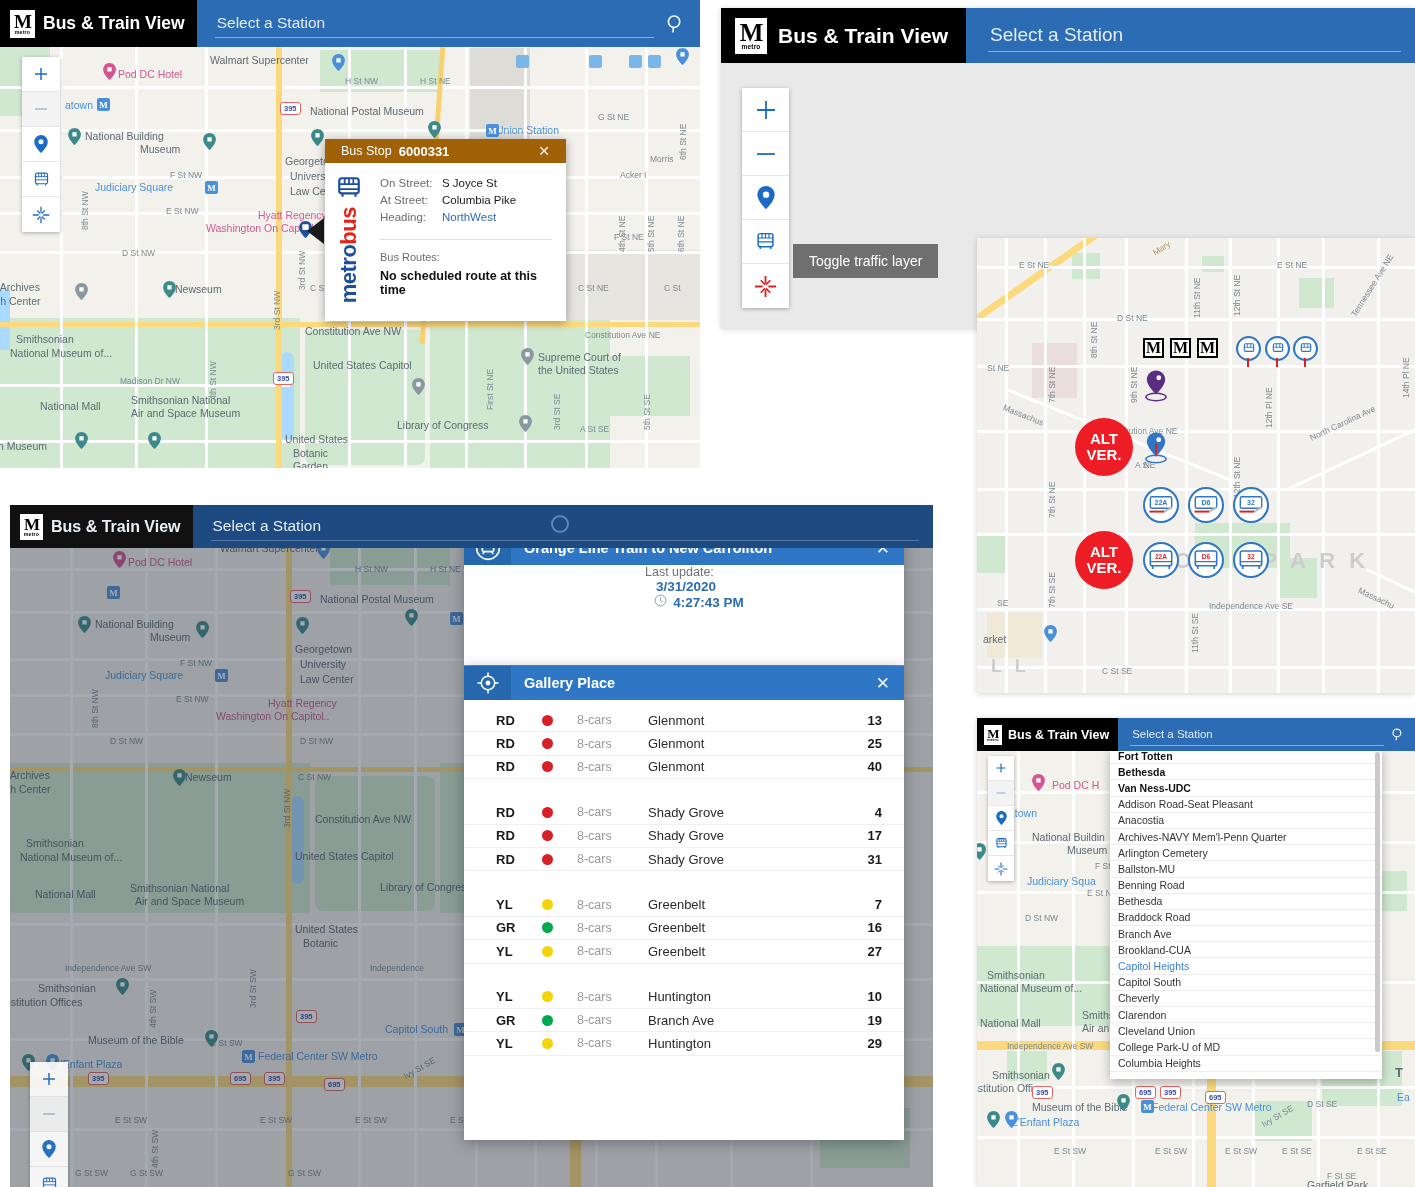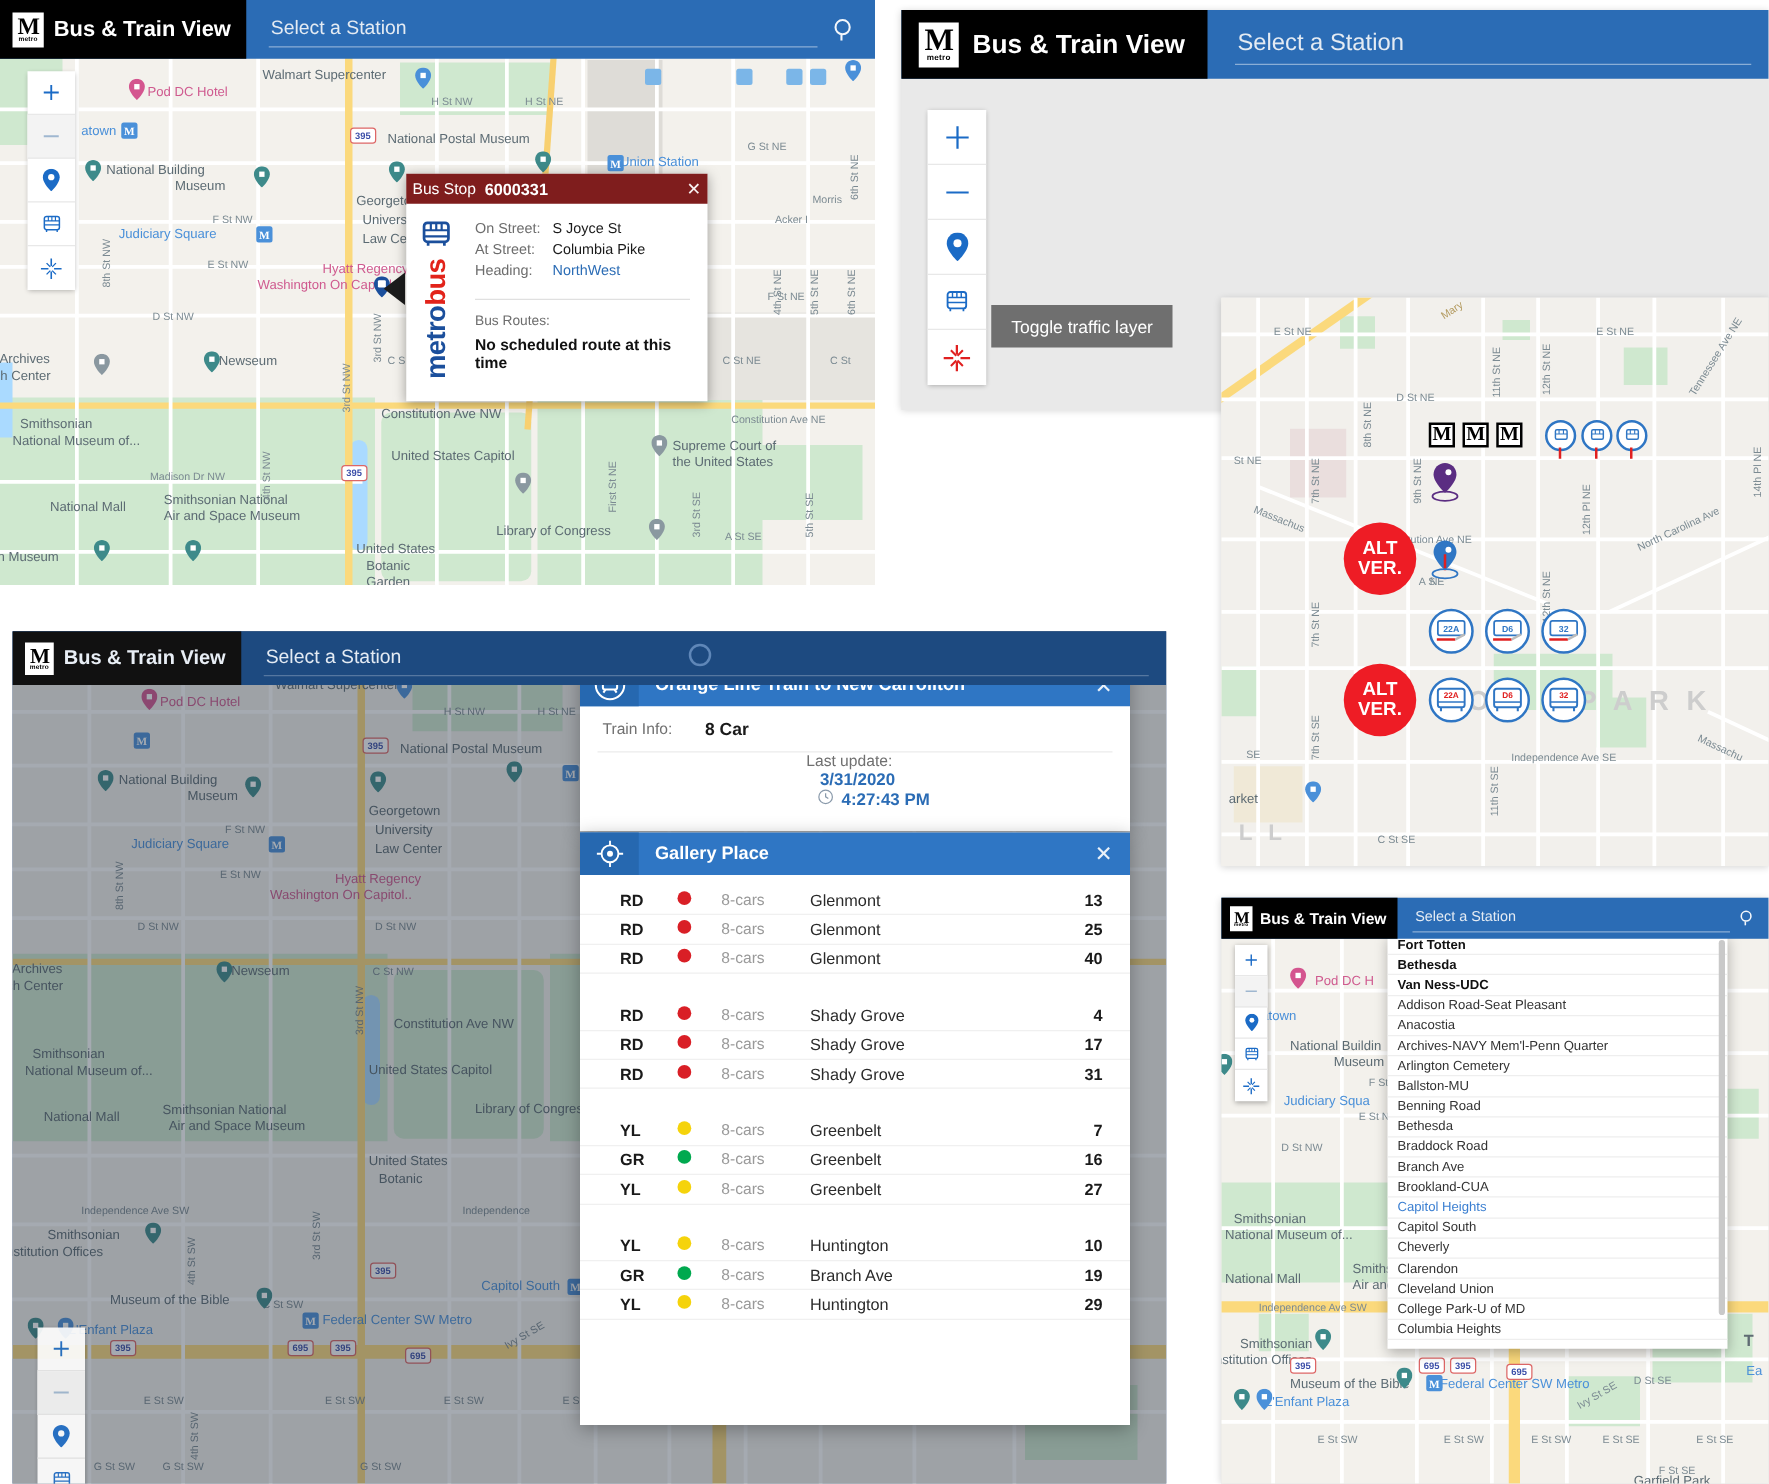--- a/index.html
+++ b/index.html
@@ -58,22 +58,22 @@
   
   .mapctl{ position:absolute; background:#fff; width:38px; box-shadow:0 1px 4px rgba(0,0,0,.3);
            z-index:20; }
   .mapctl .btn{ height:35px; display:flex; align-items:center; justify-content:center;
                 border-bottom:1px solid #e8e8e8; cursor:pointer; }
   .mapctl .btn:last-child{ border-bottom:none; }
   .mapctl .btn svg{ display:block; }
 
   
   .popup{ position:absolute; background:#fff; box-shadow:0 2px 9px rgba(0,0,0,.35); z-index:30; }
-  .popup .phead{ background:#7f1d1d; color:#fff; height:24px; display:flex; align-items:center;
-                 padding:0 5px; font-size:12.5px; gap:7px; }
+  .popup .phead{ background:#a16207; color:#fff; height:24px; display:flex; align-items:center;
+                 padding:0 16px; font-size:12.5px; gap:7px; }
   .popup .phead .pid{ font-weight:bold; font-size:13px; }
   .popup .phead .xc{ margin-left:auto; font-size:14px; cursor:pointer; opacity:.95; line-height:1;}
   .popup .pbody{ display:flex; }
   .popup .brandrail{ width:47px; flex:0 0 auto; display:flex; flex-direction:column;
                      align-items:center; padding-top:12px; }
   .popup .brandrail .bticon{ width:28px;height:26px; }
   .popup .brandrail .vtext{ writing-mode:vertical-rl; transform:rotate(180deg); font-size:22px;
                             font-weight:bold; letter-spacing:-.5px; margin-top:6px; }
   .popup .brandrail .vtext .a{ color:#e2231a; }
   .popup .brandrail .vtext .b{ color:#1b4f9c; }
@@ -110,21 +110,21 @@
 
   
   .arr .ah{ background:#efefef; display:flex; font-size:10.5px; color:#6d6d6d;
             letter-spacing:.6px; height:30px; align-items:center; padding:0 22px 0 32px; }
   .arr .ah .c1{ width:152px; flex:0 0 auto; }
   .arr .ah .c2{ flex:1 1 auto; }
   .arr .ah .c3{ width:50px; text-align:right; flex:0 0 auto; }
   .arr .ar{ display:flex; align-items:center; font-size:13px; height:23.4px;
             padding:0 22px 0 32px; border-bottom:1px solid #f0f0f0; }
   .arr .grp{ height:22px; }
-  .arr .ar .c1{ width:152px; flex:0 0 auto; display:flex; gap:24px; }
+  .arr .ar .c1{ width:152px; flex:0 0 auto; display:flex; align-items:center; gap:24px; }
   .arr .ar .ln{ font-weight:bold; color:#1a1a1a; width:22px; }
   .arr .ar .dot{ width:11px;height:11px;border-radius:50%; flex:0 0 auto; }
   .arr .ar .cars{ color:#9a9a9a; font-size:12.5px; }
   .arr .ar .c2{ flex:1 1 auto; color:#2a2a2a; }
   .arr .ar .c3{ width:50px; text-align:right; font-weight:bold; color:#1a1a1a; flex:0 0 auto; }
 
   
   .ddl{ position:absolute; background:#fff; box-shadow:0 3px 10px rgba(0,0,0,.28); z-index:38;
         overflow:hidden; }
   .ddl .it{ height:16.2px; display:flex; align-items:center; padding-left:8px; font-size:10.5px;
@@ -900,24 +900,20 @@
           <rect x="9" y="8.5" width="14" height="12" rx="2" fill="none" stroke="#fff" stroke-width="2"></rect>
           <path d="M9 15h14M13 8.5v6M19 8.5v6" stroke="#fff" stroke-width="1.5"></path>
           <path d="M11.5 20.5l-2 3M20.5 20.5l2 3" stroke="#fff" stroke-width="2"></path>
         </svg>
     </div>
     <div class="tt">Orange Line Train to New Carrollton</div>
     <div class="xc">✕</div>
   </div>
   <div class="tb">
     <div class="trow">
-      <span class="k">Train Info:</span>
-      <span class="bold">8 Car</span>
-    </div>
-    <div class="trow">
       <span class="k">Last update:</span>
       <span class="lk">3/31/2020</span>
       <span class="clk">
         <span>
           <svg width="13" height="13" viewBox="0 0 24 24">
               <circle cx="12" cy="12" r="10" fill="none" stroke="#8a9aab" stroke-width="1.8"></circle>
               <path d="M12 6.5V12l4 2.5" stroke="#8a9aab" stroke-width="1.8" fill="none"></path>
             </svg>
         </span>
         <span class="lk">4:27:43 PM</span>

